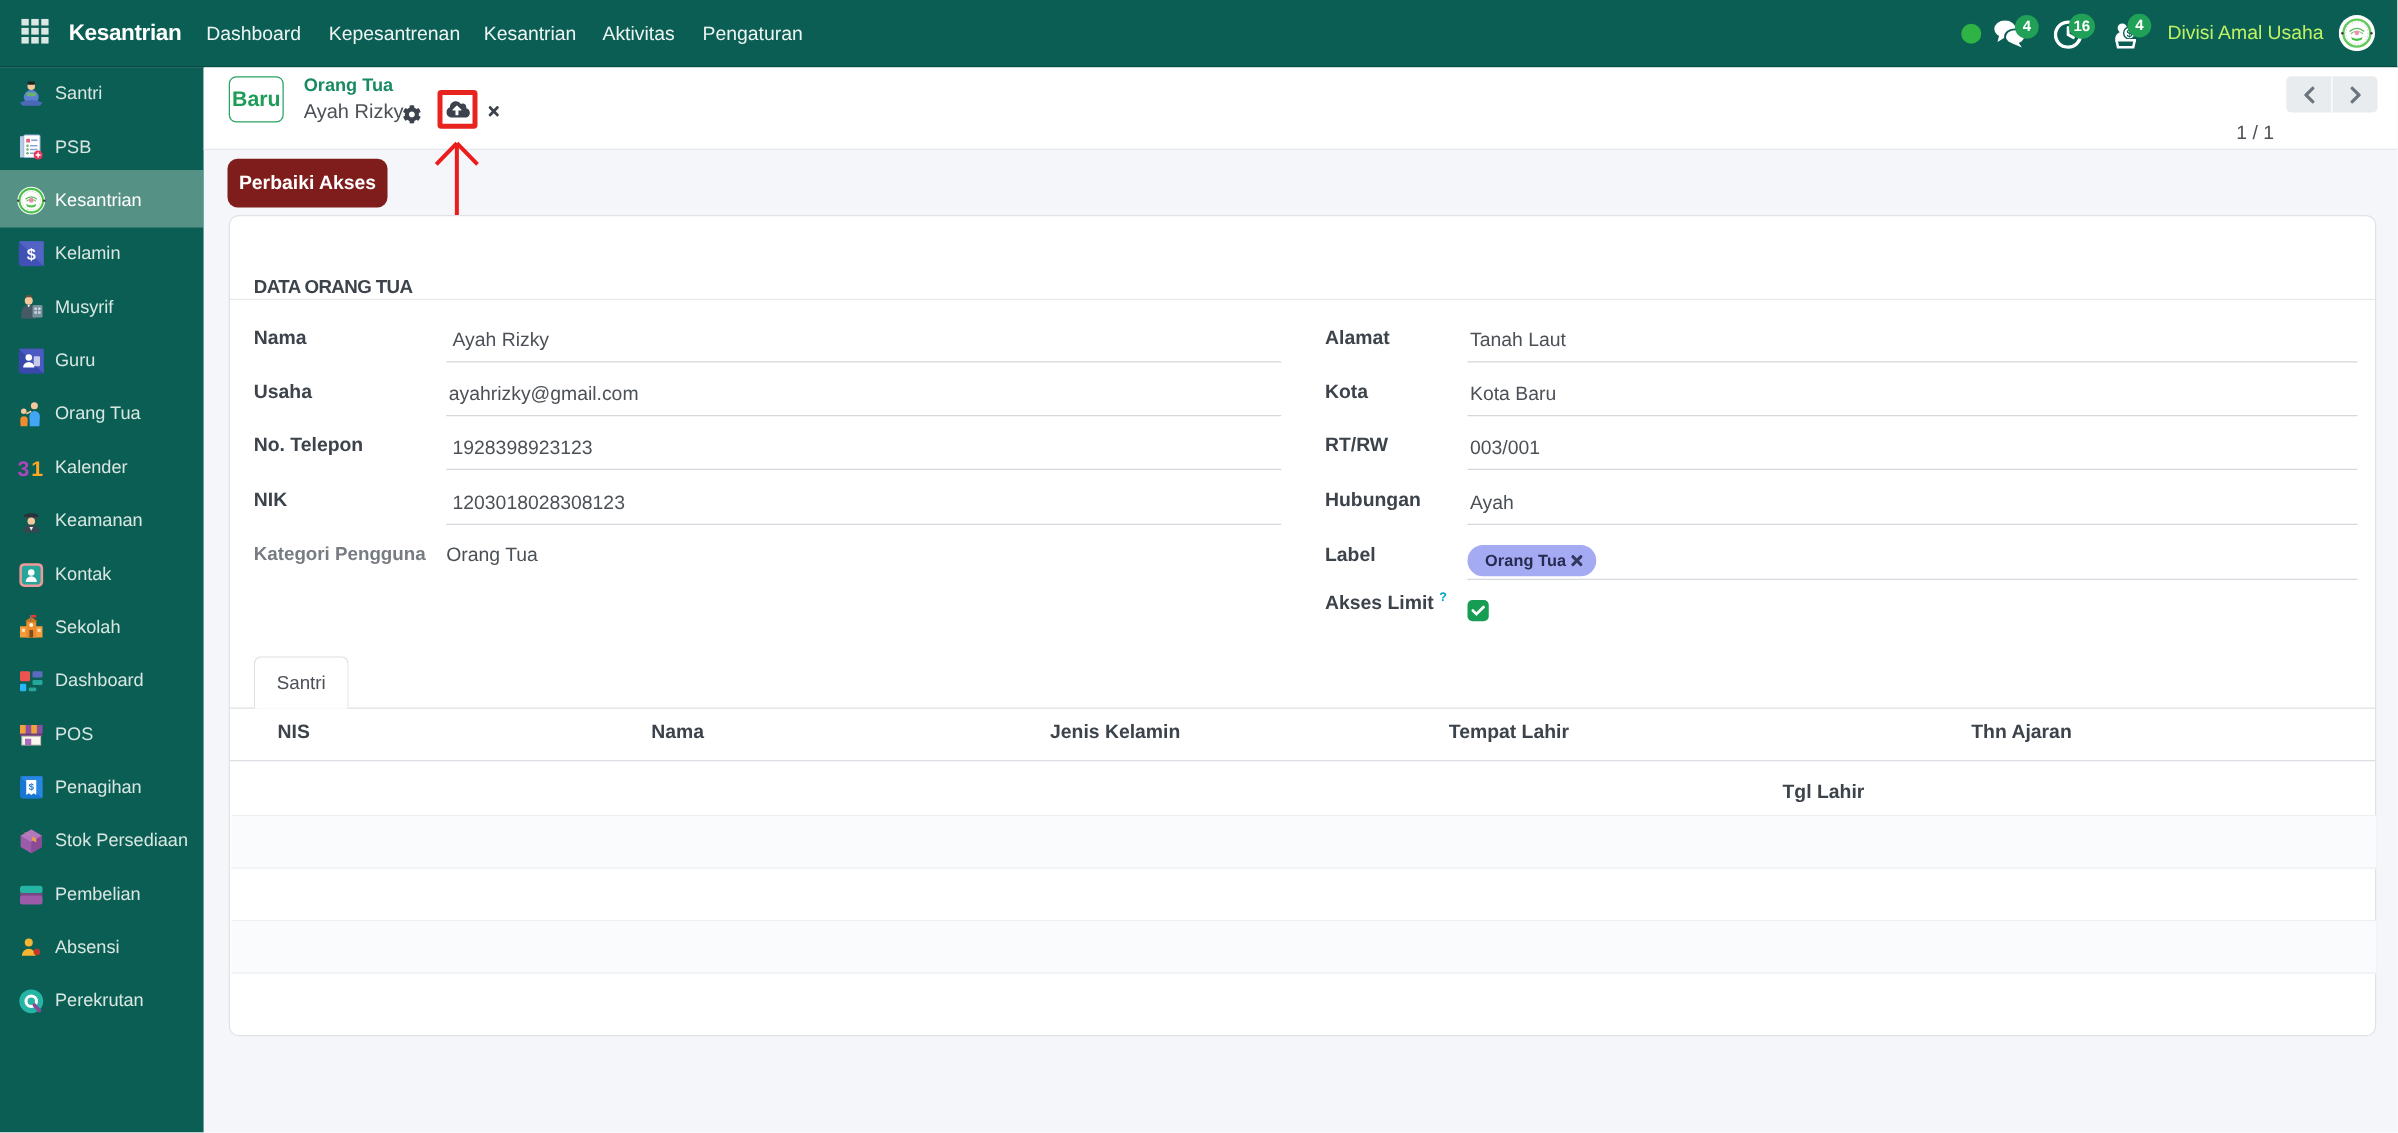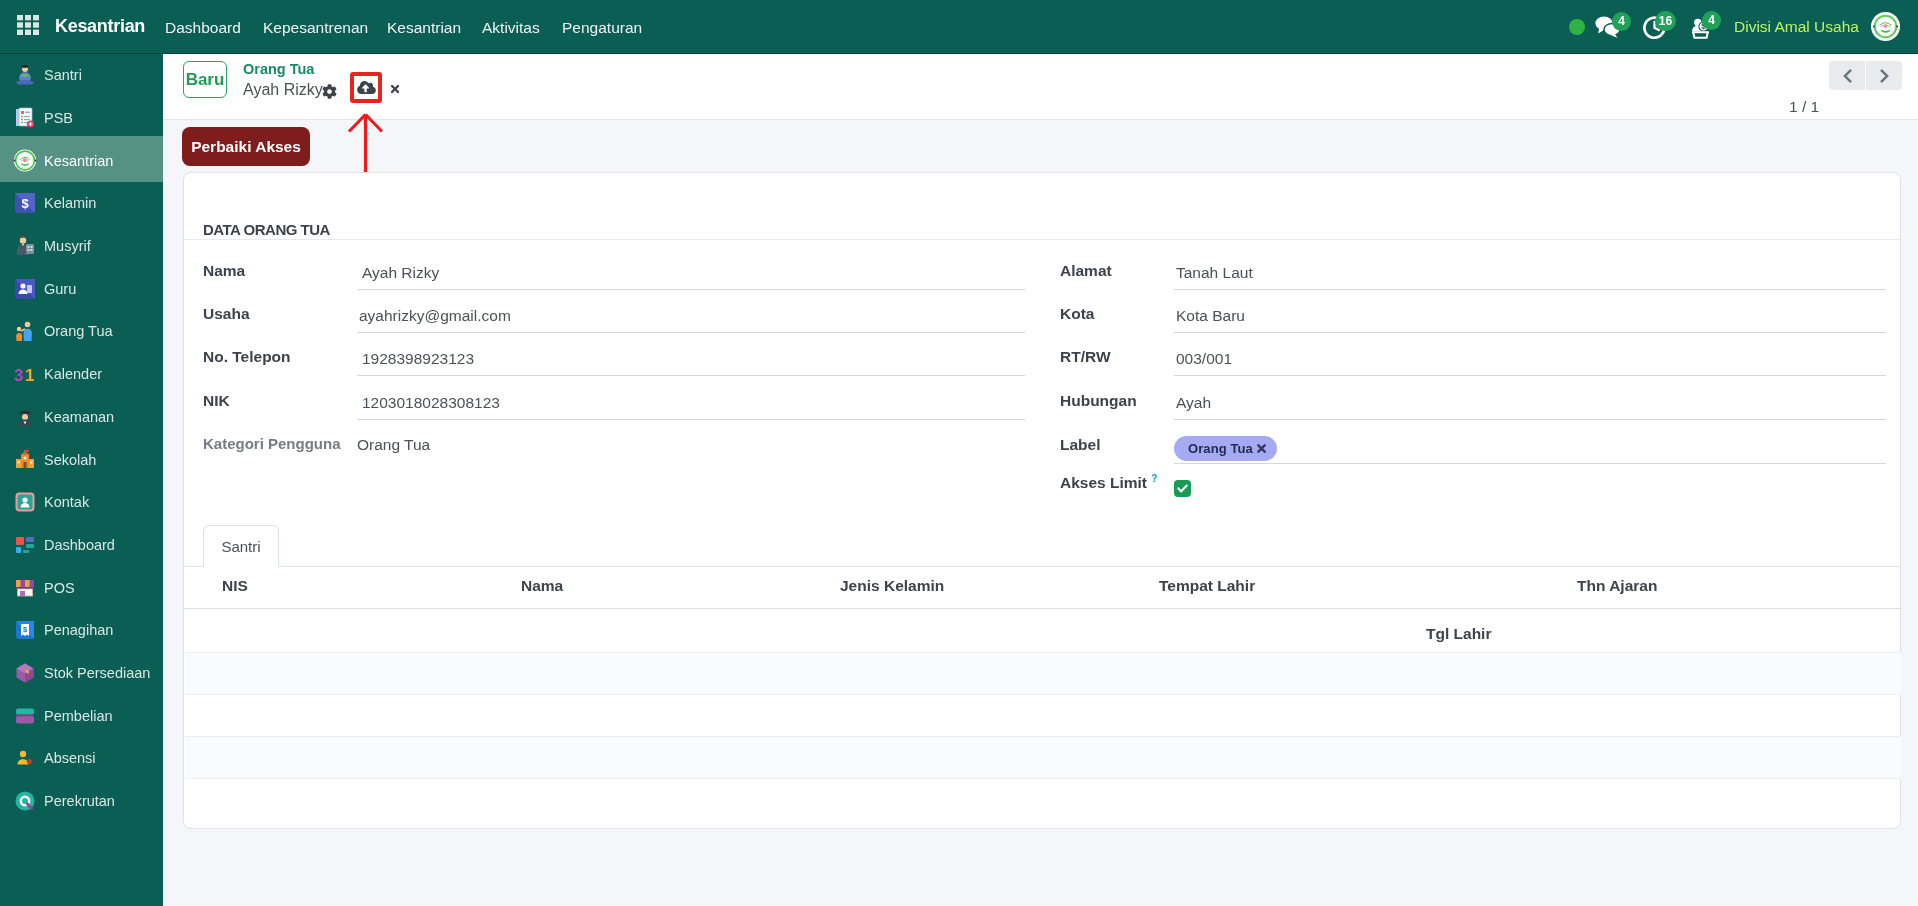--- a/index.html
+++ b/index.html
@@ -249,43 +249,43 @@
           <circle cx="11" cy="11" r="3" fill="#f5c99b"></circle>
           <path d="M4.5 20 a6.5 6.5 0 0 1 13 0 z" fill="#37474f"></path>
           <path d="M9.5 15.5 h3 l-1.5 3 z" fill="#eceff1"></path>
         </svg>
       </span>
       <span class="tx">Keamanan</span>
     </div>
     <div class="sbitem">
       <span class="ic">
         <svg width="22" height="22" viewBox="0 0 22 22">
+          <rect x="1.5" y="1.5" width="19" height="19" rx="4" fill="#ef9a9a"></rect>
+          <rect x="3.5" y="3.5" width="15" height="15" rx="2.5" fill="#26a69a"></rect>
+          <circle cx="11" cy="9" r="2.6" fill="#fff"></circle>
+          <path d="M6.5 16.5 a4.5 4.5 0 0 1 9 0 z" fill="#fff"></path>
+        </svg>
+      </span>
+      <span class="tx">Kontak</span>
+    </div>
+    <div class="sbitem">
+      <span class="ic">
+        <svg width="22" height="22" viewBox="0 0 22 22">
           <rect x="2" y="10" width="18" height="9" fill="#f59d3d"></rect>
           <rect x="7" y="6" width="8" height="13" fill="#ef8b2c"></rect>
           <path d="M6 6 L11 2.5 L16 6 z" fill="#d97617"></path>
           <rect x="11" y="1" width="4" height="2" fill="#e53935"></rect>
           <rect x="10" y="1" width="1" height="5" fill="#8d6e63"></rect>
           <rect x="9.5" y="13" width="3" height="6" fill="#7a4f21"></rect>
           <rect x="3.5" y="12" width="2.5" height="2.5" fill="#ffe0b2"></rect>
           <rect x="16" y="12" width="2.5" height="2.5" fill="#ffe0b2"></rect>
           <circle cx="11" cy="9" r="1.6" fill="#fff8e1"></circle>
         </svg>
       </span>
       <span class="tx">Sekolah</span>
-    </div>
-    <div class="sbitem">
-      <span class="ic">
-        <svg width="22" height="22" viewBox="0 0 22 22">
-          <rect x="1.5" y="1.5" width="19" height="19" rx="4" fill="#ef9a9a"></rect>
-          <rect x="3.5" y="3.5" width="15" height="15" rx="2.5" fill="#26a69a"></rect>
-          <circle cx="11" cy="9" r="2.6" fill="#fff"></circle>
-          <path d="M6.5 16.5 a4.5 4.5 0 0 1 9 0 z" fill="#fff"></path>
-        </svg>
-      </span>
-      <span class="tx">Kontak</span>
     </div>
     <div class="sbitem">
       <span class="ic">
         <svg width="22" height="22" viewBox="0 0 22 22">
           <rect x="2" y="3" width="8" height="8" rx="1" fill="#ef5350"></rect>
           <rect x="12" y="3" width="8" height="5" rx="1" fill="#5c6bc0"></rect>
           <rect x="12" y="10" width="8" height="4" rx="1" fill="#26a69a"></rect>
           <rect x="2" y="13" width="5" height="6" rx="1" fill="#29b6f6"></rect>
           <rect x="9" y="16" width="6" height="3" rx="1" fill="#26a69a"></rect>
         </svg>

